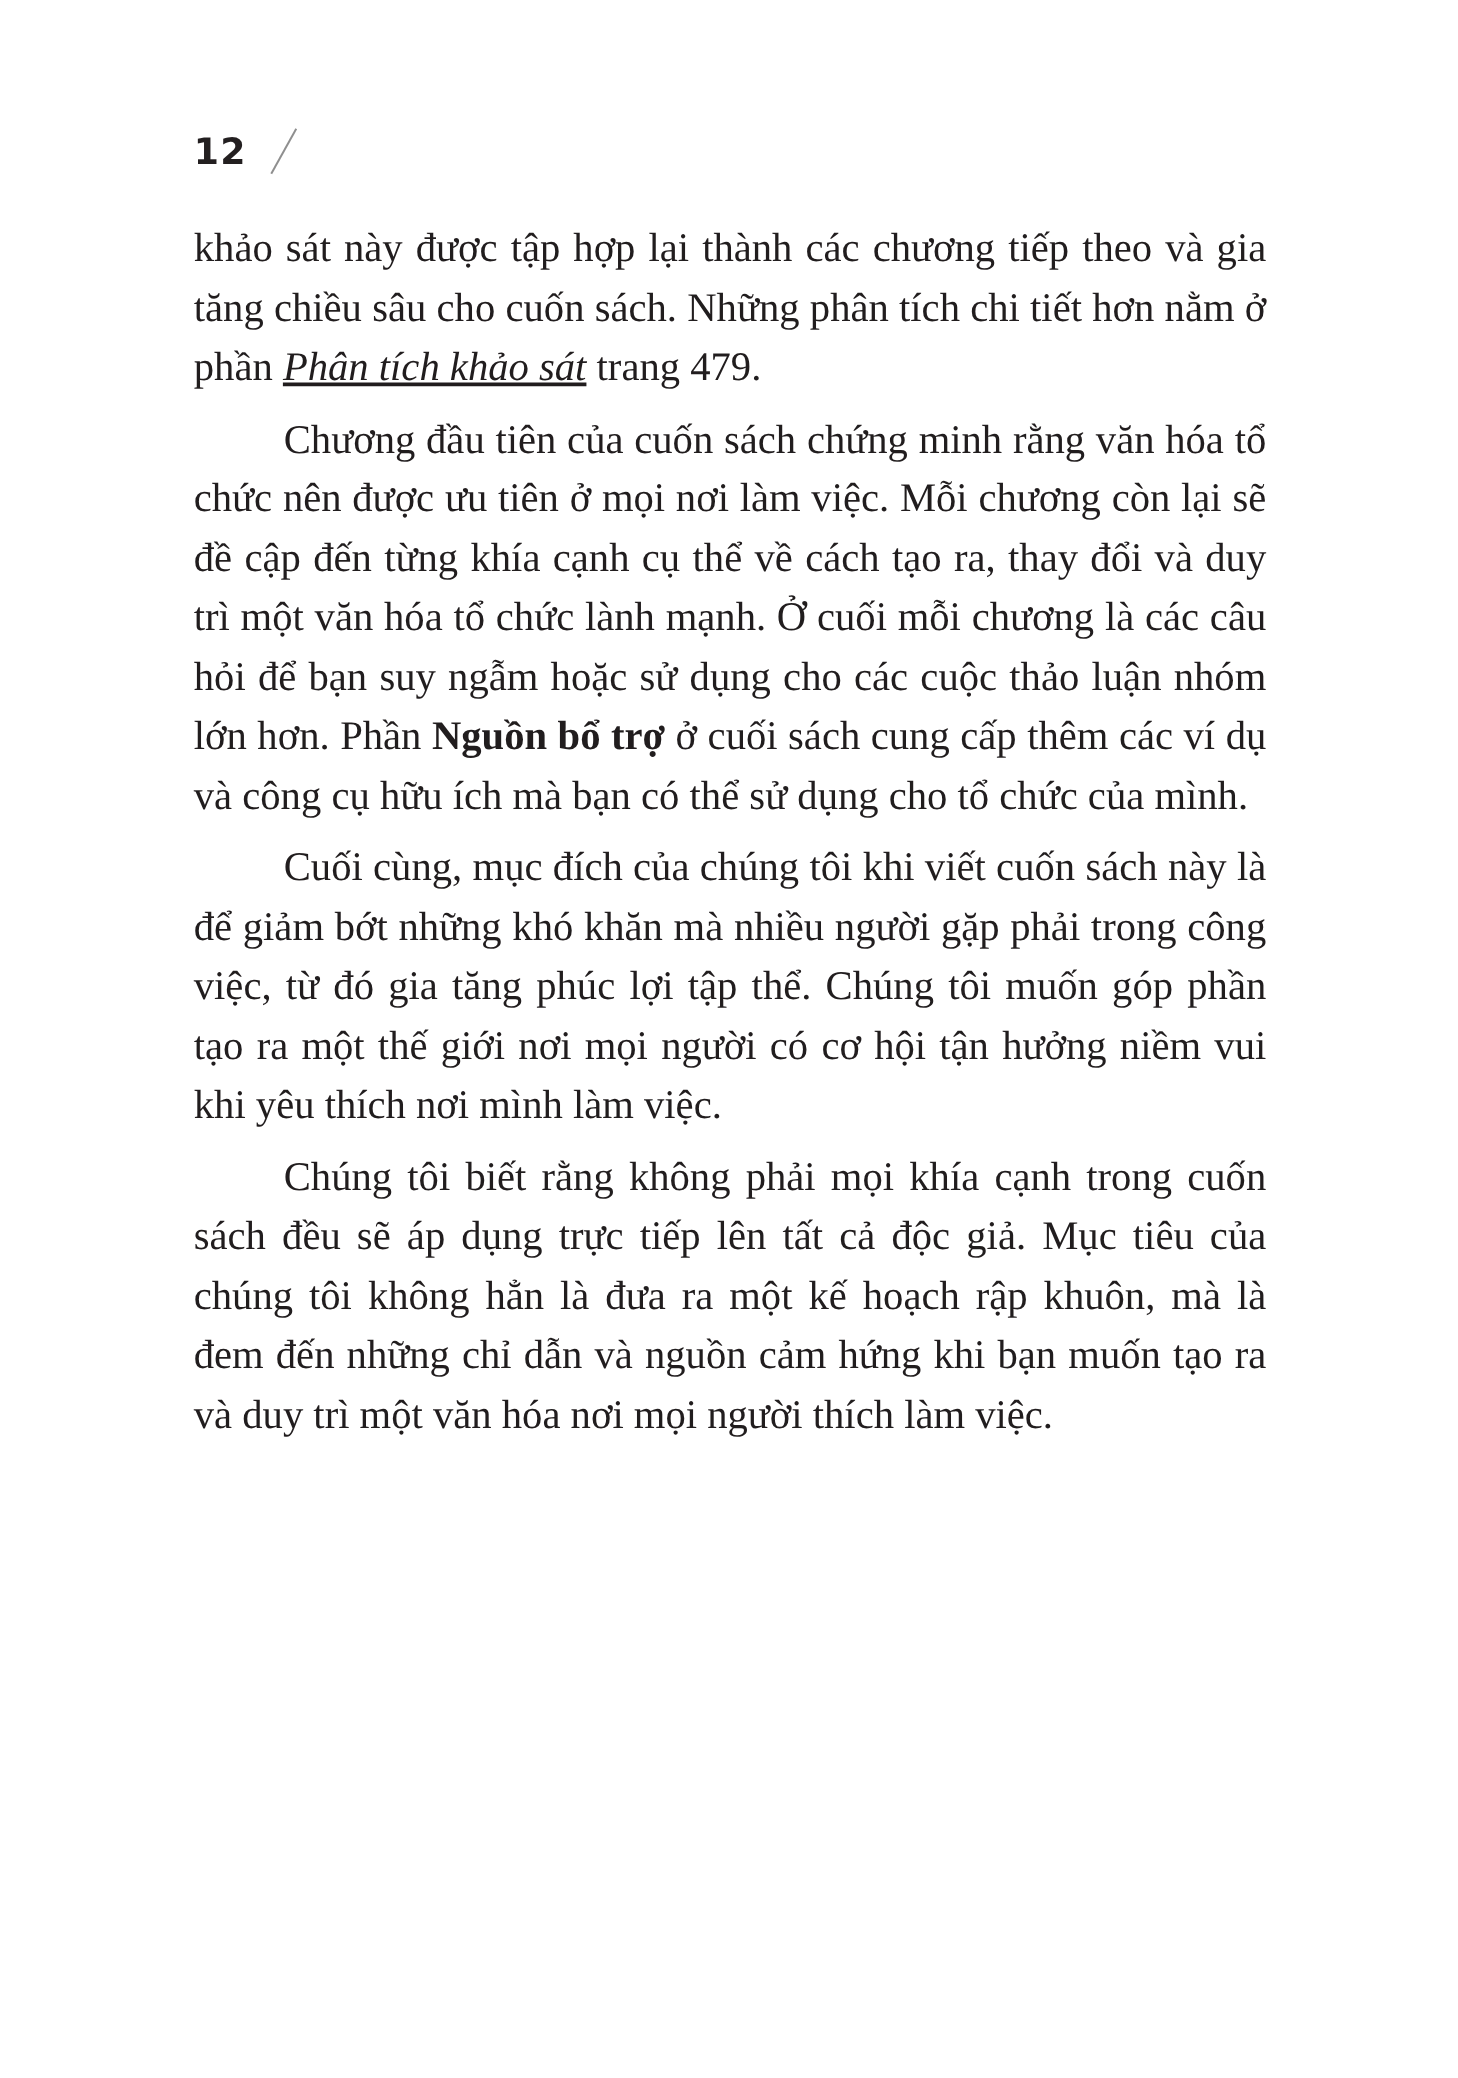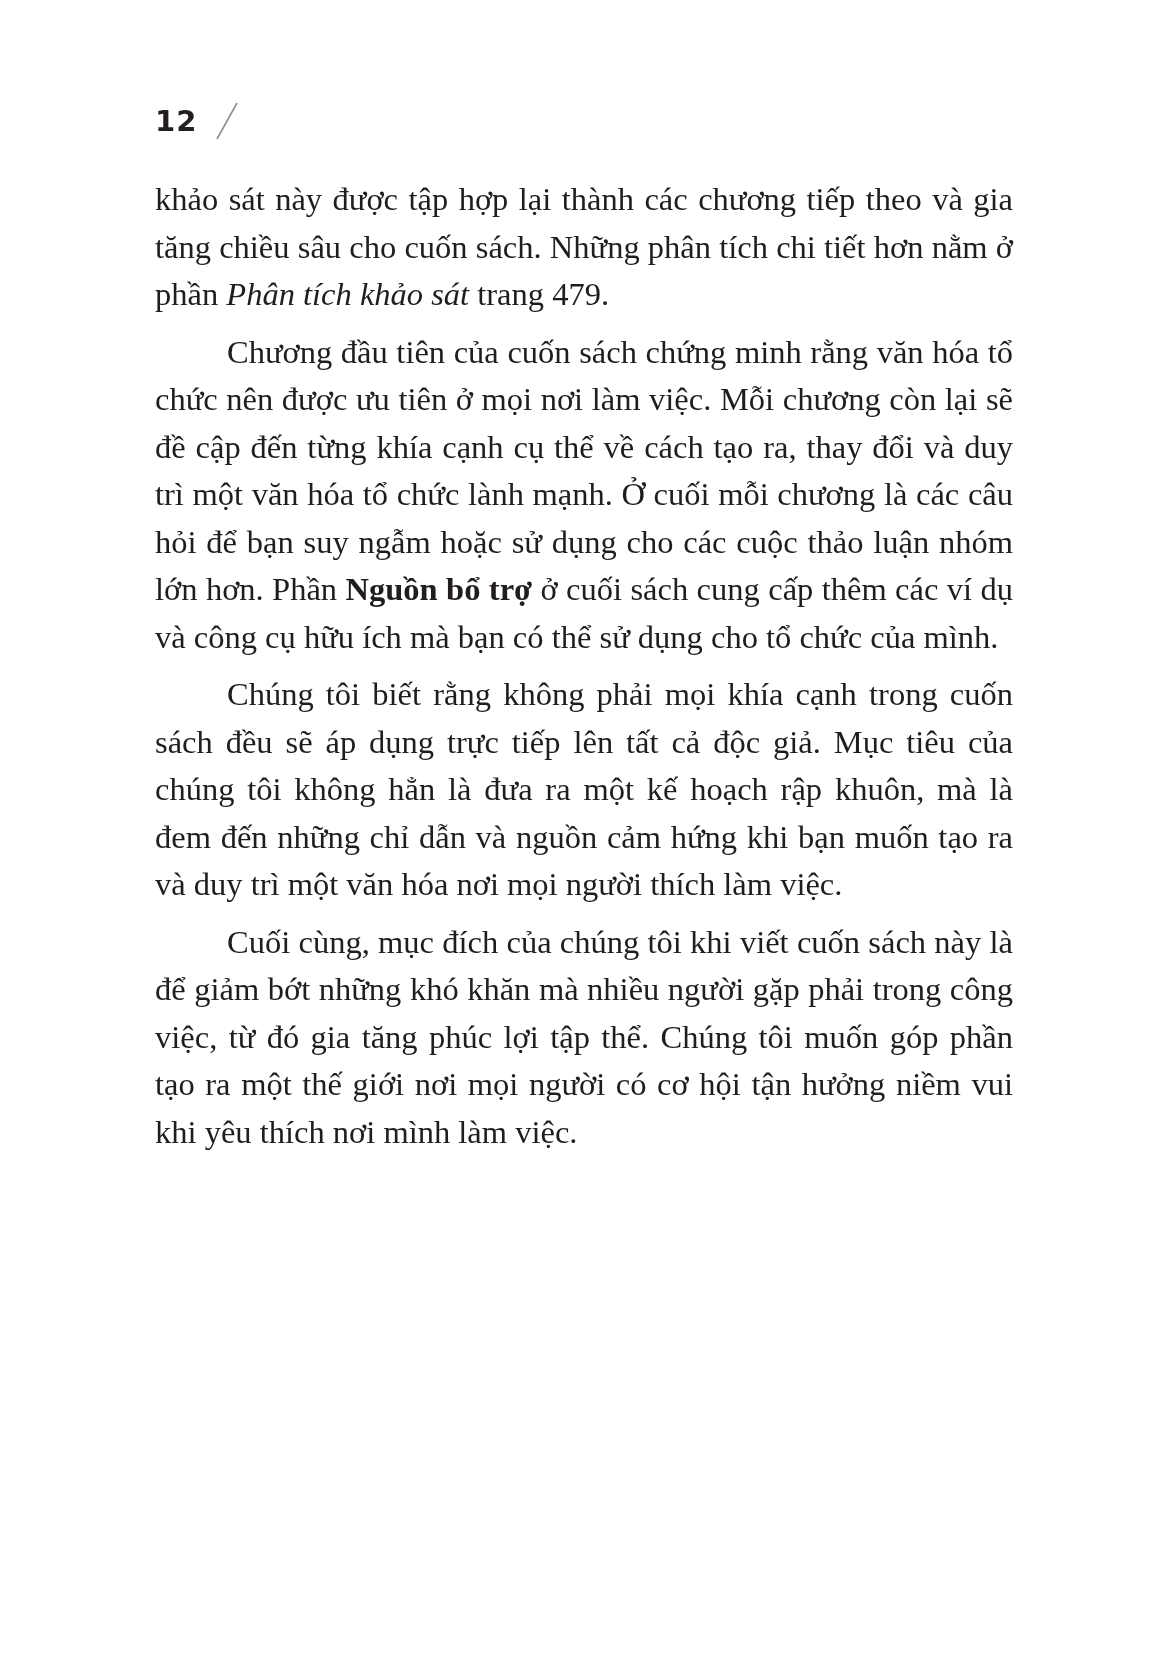--- a/index.html
+++ b/index.html
@@ -47,20 +47,21 @@
   }
   .para {
     margin: 0 0 10px 0;
     text-indent: 72px;
   }
   .para.no-indent {
     text-indent: 0;
   }
   .para em {
     font-style: italic;
+    text-decoration: underline;
   }
   .para strong {
     font-weight: 700;
     font-family: Liberation Serif, serif;
   }
 </style>
 </head>
 <body>
 
 <div class="page">
@@ -73,19 +74,19 @@
       </svg>
     </span>
   </header>
 
   <main class="body-text">
 
     <p class="para no-indent"><span>khảo sát này được tập hợp lại thành các chương tiếp theo và gia tăng chiều sâu cho cuốn sách. Những phân tích chi tiết hơn nằm ở phần </span><em>Phân tích khảo sát</em><span> trang 479.</span></p>
 
     <p class="para"><span>Chương đầu tiên của cuốn sách chứng minh rằng văn hóa tổ chức nên được ưu tiên ở mọi nơi làm việc. Mỗi chương còn lại sẽ đề cập đến từng khía cạnh cụ thể về cách tạo ra, thay đổi và duy trì một văn hóa tổ chức lành mạnh. Ở cuối mỗi chương là các câu hỏi để bạn suy ngẫm hoặc sử dụng cho các cuộc thảo luận nhóm lớn hơn. Phần </span><strong>Nguồn bổ trợ</strong><span> ở cuối sách cung cấp thêm các ví dụ và công cụ hữu ích mà bạn có thể sử dụng cho tổ chức của mình.</span></p>
 
+    <p class="para"><span>Cuối cùng, mục đích của chúng tôi khi viết cuốn sách này là để giảm bớt những khó khăn mà nhiều người gặp phải trong công việc, từ đó gia tăng phúc lợi tập thể. Chúng tôi muốn góp phần tạo ra một thế giới nơi mọi người có cơ hội tận hưởng niềm vui khi yêu thích nơi mình làm việc.</span></p>
+
     <p class="para"><span>Chúng tôi biết rằng không phải mọi khía cạnh trong cuốn sách đều sẽ áp dụng trực tiếp lên tất cả độc giả. Mục tiêu của chúng tôi không hẳn là đưa ra một kế hoạch rập khuôn, mà là đem đến những chỉ dẫn và nguồn cảm hứng khi bạn muốn tạo ra và duy trì một văn hóa nơi mọi người thích làm việc.</span></p>
-
-    <p class="para"><span>Cuối cùng, mục đích của chúng tôi khi viết cuốn sách này là để giảm bớt những khó khăn mà nhiều người gặp phải trong công việc, từ đó gia tăng phúc lợi tập thể. Chúng tôi muốn góp phần tạo ra một thế giới nơi mọi người có cơ hội tận hưởng niềm vui khi yêu thích nơi mình làm việc.</span></p>
 
   </main>
 
 </div>
 
 </body></html>

